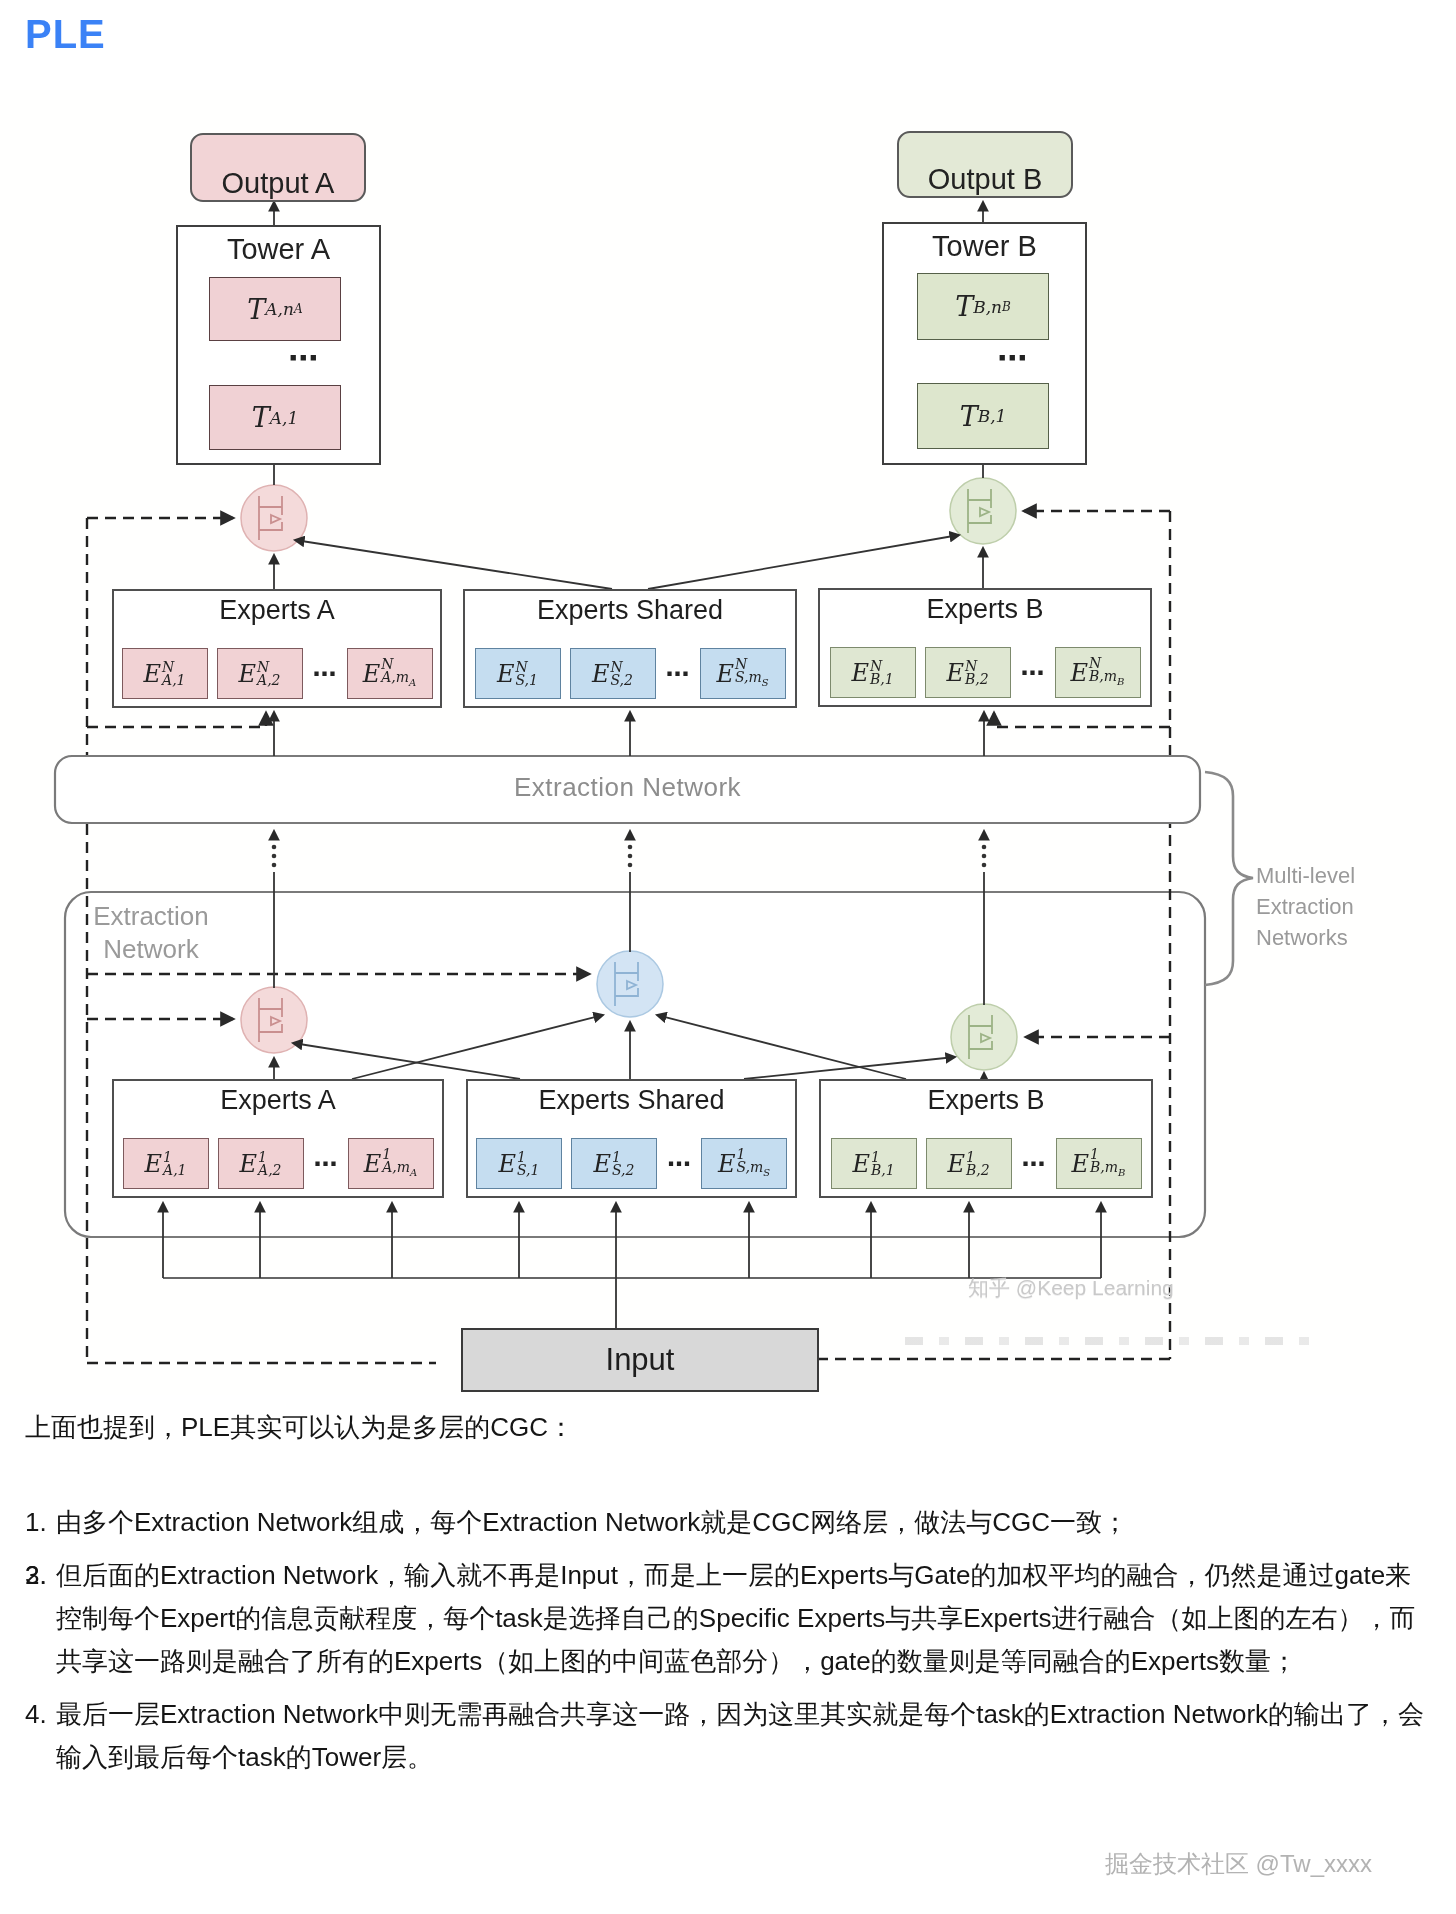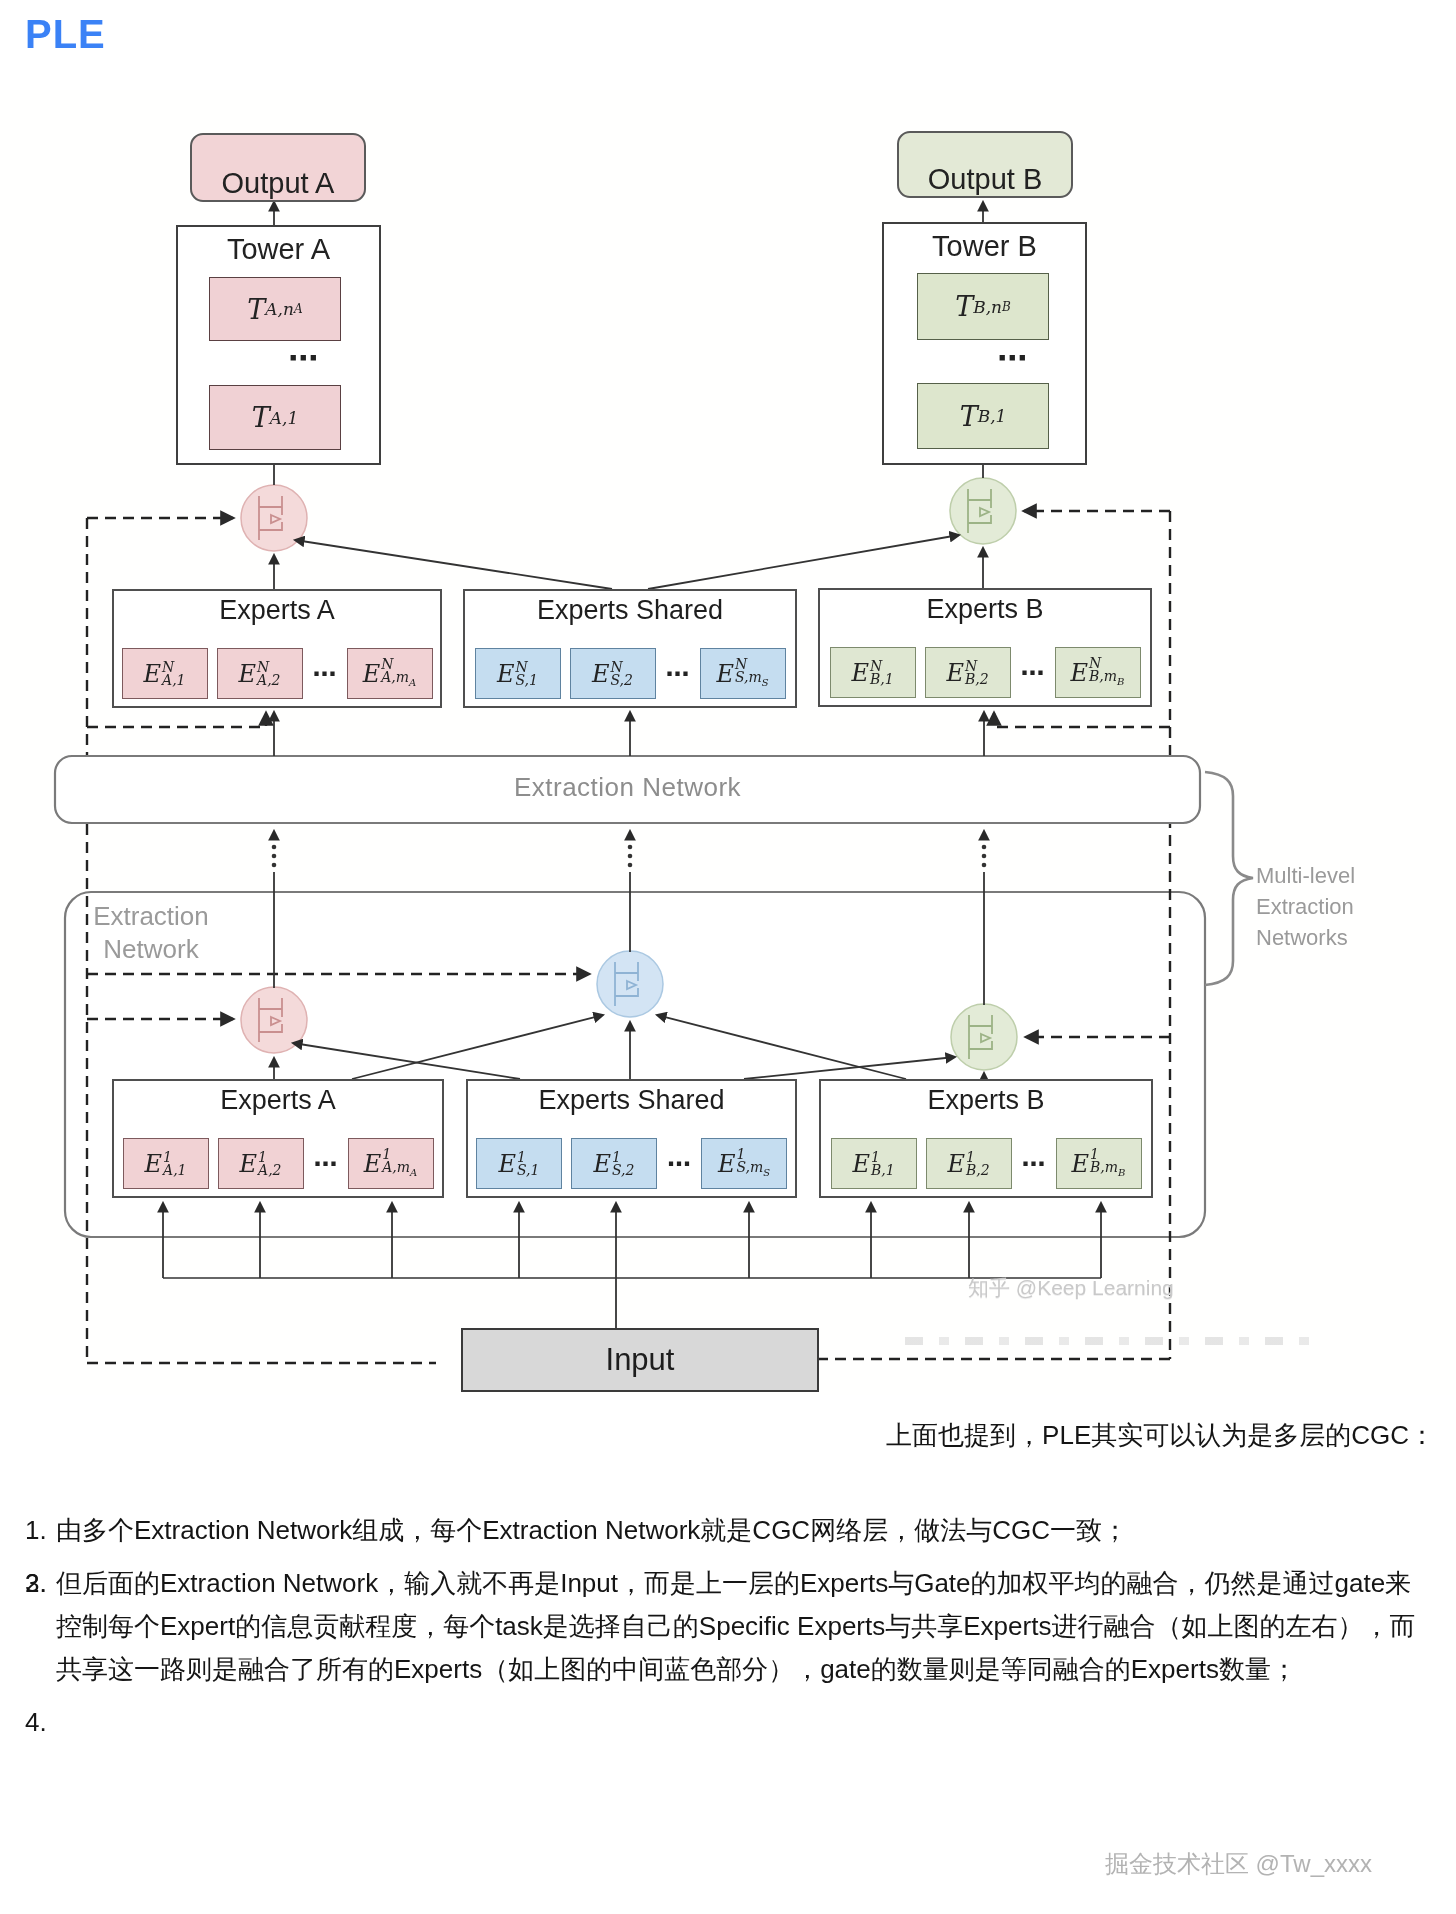--- a/index.html
+++ b/index.html
@@ -45,21 +45,21 @@
   
   .bar-label{position:absolute;left:55px;top:682px;width:1145px;text-align:center;font-size:26px;color:#8d8d8d;letter-spacing:0.5px;}
   .lowerbox-label{position:absolute;left:76px;top:810px;width:150px;text-align:center;font-size:26px;color:#9a9a9a;line-height:33px;}
   .multilevel{position:absolute;left:1256px;top:770px;width:160px;font-size:22px;color:#9a9a9a;line-height:31px;}
   .input-box{position:absolute;left:437px;top:1238px;width:358px;height:64px;background:#d8d8d8;border:2px solid #3a3a3a;box-sizing:border-box;display:flex;align-items:center;justify-content:center;font-size:31px;color:#1d1d1d;margin-left:24px;}
   .wm1{position:absolute;left:968px;top:1184px;font-size:21px;color:#c9c9c9;text-shadow:0 1px 0 #efefef;white-space:nowrap;}
   .wm-strip{position:absolute;left:905px;top:1247px;width:405px;height:8px;opacity:.55;
     background:repeating-linear-gradient(90deg,#cfcfcf 0 18px,transparent 18px 34px,#d8d8d8 34px 44px,transparent 44px 60px);}
   
   #article{position:absolute;left:25px;top:1398px;width:1410px;font-size:26px;line-height:43px;color:#151515;}
-  #intro{margin:16px 0 52px 0;text-align:right;}
+  #intro{margin:8px 0 52px 0;}
   .li{position:relative;padding-left:31px;margin-bottom:10px;}
   .li .num{position:absolute;left:0;top:0;}
   #footer-wm{position:absolute;right:84px;top:1848px;font-size:24px;color:#b3b3b3;white-space:nowrap;}
 </style>
 </head>
 <body>
 
 <div class="abs" id="page-title">PLE</div>
 
 <div class="abs" id="diagram">
@@ -390,17 +390,17 @@
   <div class="li">
     <span class="num">1.</span><span class="txt">由多个Extraction Network组成，每个Extraction Network就是CGC网络层，做法与CGC一致；</span>
   </div>
   <div class="li">
     <span class="num">2.</span>
   </div>
   <div class="li">
     <span class="num">3.</span><span class="txt">但后面的Extraction Network，输入就不再是Input，而是上一层的Experts与Gate的加权平均的融合，仍然是通过gate来控制每个Expert的信息贡献程度，每个task是选择自己的Specific Experts与共享Experts进行融合（如上图的左右），而共享这一路则是融合了所有的Experts（如上图的中间蓝色部分），gate的数量则是等同融合的Experts数量；</span>
   </div>
   <div class="li">
-    <span class="num">4.</span>
+    <span class="num">4.</span><span class="txt">最后一层Extraction Network中则无需再融合共享这一路，因为这里其实就是每个task的Extraction Network的输出了，会输入到最后每个task的Tower层。</span>
   </div>
 </div>
 
 <div id="footer-wm">掘金技术社区 @Tw_xxxx</div>
 
 </body></html>

